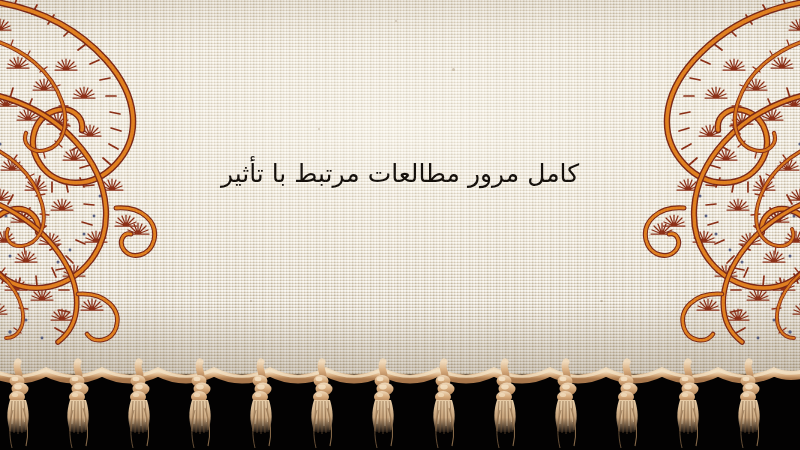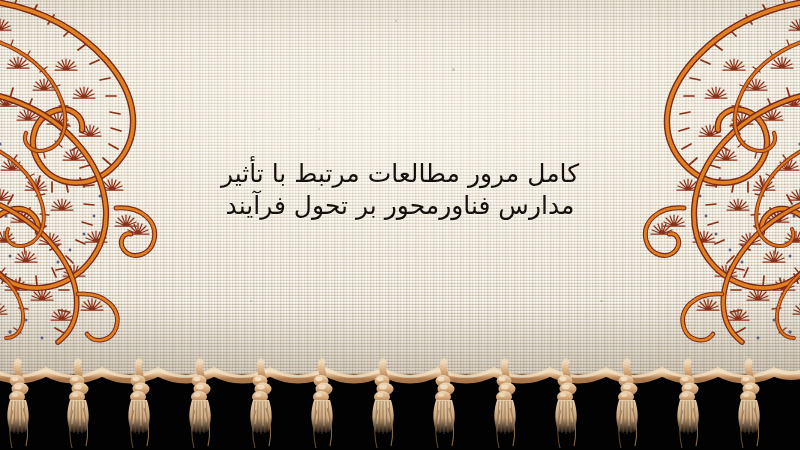--- a/index.html
+++ b/index.html
@@ -412,21 +412,20 @@
           <path d="M150,214 C176,212 192,228 188,246 C184,262 166,266 158,256 C152,248 157,238 165,240" stroke="#7a2818" stroke-width="5.0"></path>
           <path d="M150,214 C176,212 192,228 188,246 C184,262 166,266 158,256 C152,248 157,238 165,240" stroke="#e08020" stroke-width="2.8"></path>
           <path d="M112,300 C140,298 156,316 150,334 C145,348 128,350 121,340" stroke="#7a2818" stroke-width="4.6"></path>
           <path d="M112,300 C140,298 156,316 150,334 C145,348 128,350 121,340" stroke="#e08020" stroke-width="2.6"></path>
         </g>
       </svg>
     </div>
 
     <div class="title-block">
       <div class="title-line">کامل مرور مطالعات مرتبط با تأثیر</div>
-      <div class="title-line">مدارس فناورمحور بر تحول فرآیند</div>
     </div>
   </div>
 
   <div class="black-base"></div>
 
   <div class="fringe">
     <svg viewBox="0 0 800 98" xmlns="http://www.w3.org/2000/svg">
       <defs>
         <linearGradient id="cordg" x1="0" y1="0" x2="0" y2="1">
           <stop offset="0%" stop-color="#efd9bb"></stop>

